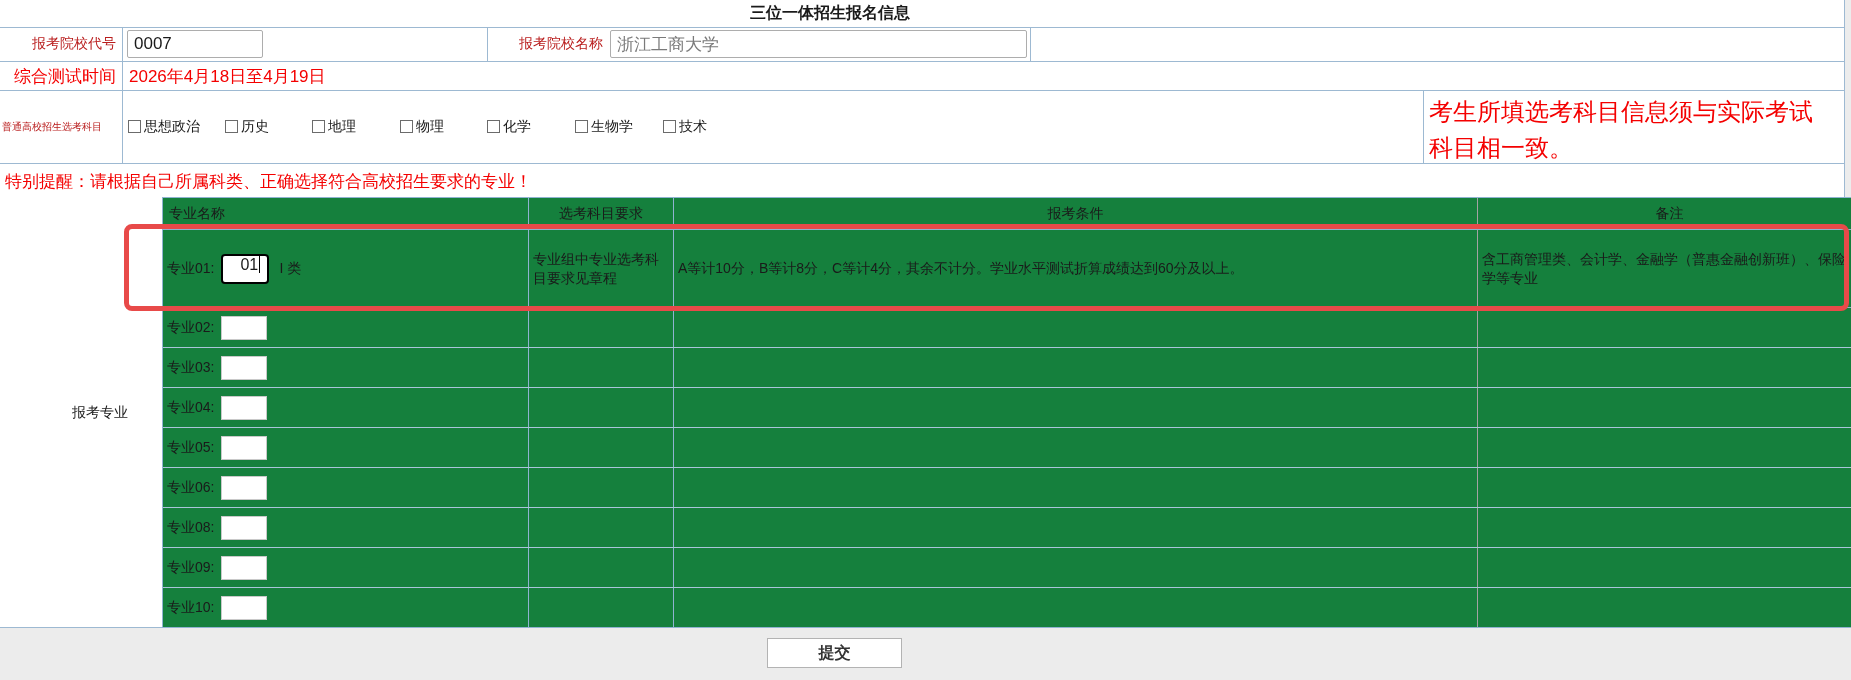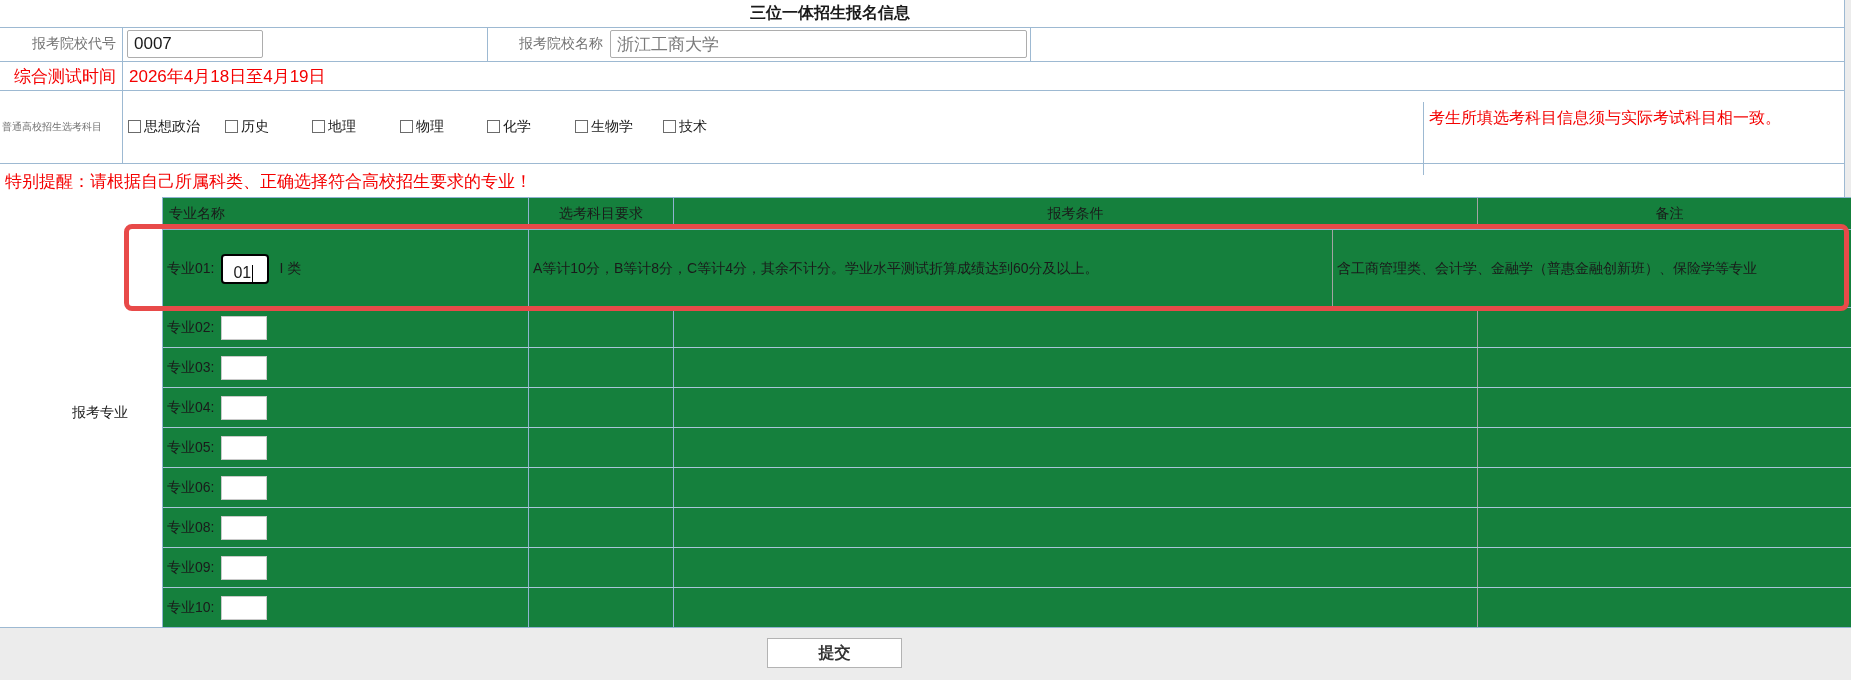--- a/index.html
+++ b/index.html
@@ -5,50 +5,50 @@
   * { margin:0; padding:0; box-sizing:border-box; }
   html,body { width:1851px; height:680px; background:#ececec; font-family:"Liberation Sans", sans-serif; color:#1a1a1a; overflow:hidden; }
   .page { position:relative; width:1851px; height:680px; }
   .form { position:absolute; left:0; top:0; width:1845px; height:628px; background:#ffffff; border-right:1px solid #9db9d2; border-bottom:1px solid #9db9d2; }
 
   .title-row { position:absolute; left:0; top:0; width:1660px; height:27px; line-height:26px; text-align:center; font-size:16px; font-weight:bold; }
   .hline { position:absolute; left:0; width:1845px; height:1px; background:#9db9d2; }
   .vline { position:absolute; width:1px; background:#9db9d2; }
 
   .row { position:absolute; left:0; width:1845px; }
-  .lbl { position:absolute; font-size:14px; color:#737373; }
+  .lbl { position:absolute; font-size:14px; color:#b91c1c; }
   .lbl-right { text-align:right; }
 
   .tinput { position:absolute; background:#fff; border:1px solid #adadad; border-radius:2px; font-size:17px; padding:0 6px; display:flex; align-items:center; }
   .tinput.gray { color:#7a7a7a; }
   .big-red { font-size:17px; color:#f40000; }
 
   .cb-item { position:absolute; top:50%; transform:translateY(-50%); display:flex; align-items:center; gap:3px; font-size:14px; }
   .cb-box { width:13px; height:13px; border:1px solid #6b6b6b; background:#fff; display:inline-block; }
 
-  .note-cell { position:absolute; left:1423px; top:12px; width:422px; height:100%; border-left:1px solid #9db9d2; font-size:16px; color:#f40000; line-height:1.5; padding:4px 18px 4px 5px; }
+  .note-cell { position:absolute; left:1423px; top:0; width:422px; height:100%; border-left:1px solid #9db9d2; font-size:24px; color:#f40000; line-height:1.5; padding:4px 18px 4px 5px; }
 
   .ptable { position:absolute; left:162px; top:197px; width:1700px; height:431px; border:1px solid #8fb3d1; display:flex; flex-direction:column; background:#15803d; }
   .prow { display:flex; border-bottom:1px solid #a9c5da; }
   .prow:last-child { border-bottom:none; }
   .prow.hdr { height:32px; border-bottom:1px solid #8fb3d1; }
   .prow.first { height:78px; border-bottom:1px solid #8fb3d1; }
   .prow.blank { flex:1 1 0; }
   .pc { padding:2px 4px; font-size:14px; display:flex; align-items:center; }
   .pc1 { width:365px; }
   .pc2 { width:145px; border-left:1px solid #8fb3d1; }
   .pc3 { width:804px; border-left:1px solid #8fb3d1; }
   .pc4 { flex:1; border-left:1px solid #a3a3a3; }
   .pc.center { justify-content:center; }
   .pc.wrapped { line-height:1.35; align-items:center; display:flex; }
   .pc .wrap-inner { display:block; }
 
   .mrow-label { white-space:nowrap; margin-right:7px; }
   .minput { width:46px; height:24px; background:#fff; border:1px solid #c9c9c9; }
-  .minput.focused { width:48px; height:30px; border:2px solid #000; border-radius:4px; font-size:16px; display:flex; align-items:flex-end; padding-left:10px; }
+  .minput.focused { width:48px; height:30px; border:2px solid #000; border-radius:4px; font-size:16px; display:flex; align-items:flex-start; padding-left:17px; }
   .caret { display:inline-block; width:1px; height:17px; background:#000; margin-left:1px; }
   .category { margin-left:10px; font-size:14px; }
 
   .side-label { position:absolute; left:0; top:197px; width:128px; height:431px; display:flex; align-items:center; justify-content:flex-end; font-size:14px; }
 
   .red-rect { position:absolute; left:124px; top:224px; width:1725px; height:87px; border:5px solid #e84a49; border-radius:8px; pointer-events:none; z-index:6; }
 
   .footer { position:absolute; left:0; top:628px; width:1851px; height:52px; background:#ececec; }
   .submit-btn { position:absolute; left:767px; top:10px; width:135px; height:30px; background:#ffffff; border:1px solid #b3b3b3; font-size:16px; font-weight:bold; color:#333; text-align:center; line-height:28px; cursor:pointer; }
 </style>
@@ -135,20 +135,23 @@
 
       <div class="prow first">
         <div class="pc pc1">
           <span class="mrow-label">专业01:</span>
           <span class="minput focused">
             <span>01</span>
             <span class="caret"></span>
           </span>
           <span class="category">I 类</span>
         </div>
+        <div class="pc pc2 wrapped">
+          <span class="wrap-inner">专业组中专业选考科目要求见章程</span>
+        </div>
         <div class="pc pc3">A等计10分，B等计8分，C等计4分，其余不计分。学业水平测试折算成绩达到60分及以上。</div>
         <div class="pc pc4 wrapped">
           <span class="wrap-inner">含工商管理类、会计学、金融学（普惠金融创新班）、保险学等专业</span>
         </div>
       </div>
 
       <div class="prow blank">
         <div class="pc pc1">
           <span class="mrow-label">专业02:</span>
           <span class="minput"></span>

